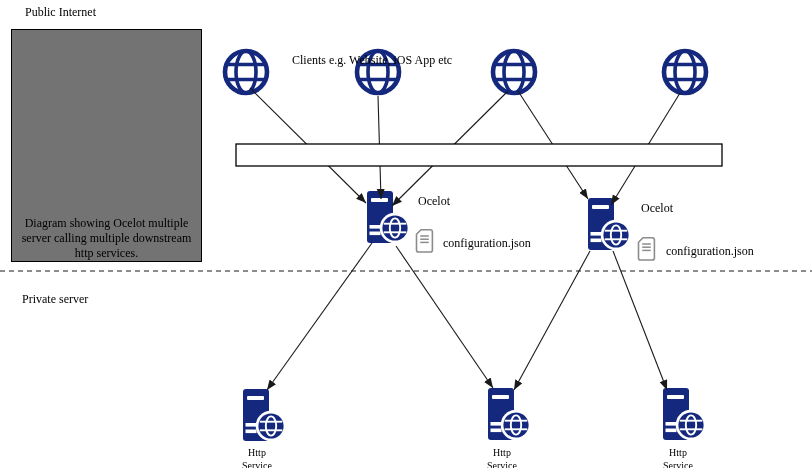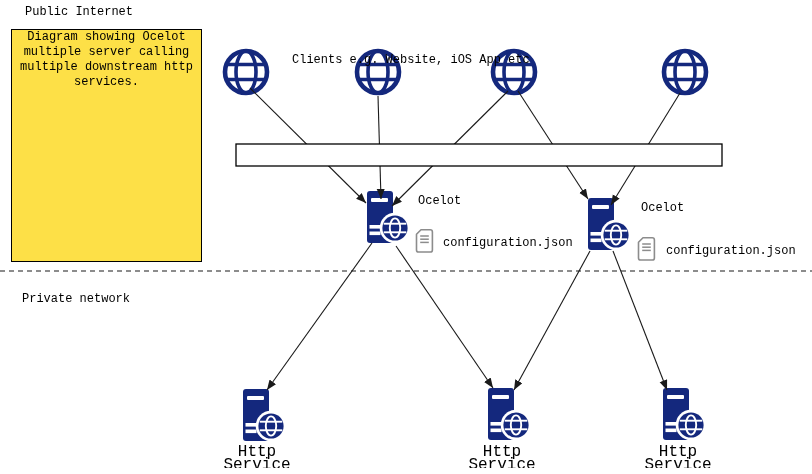--- a/index.html
+++ b/index.html
@@ -1,35 +1,35 @@
 <!DOCTYPE html>
 <html><head>
 <meta charset="utf-8">
 <style>
   html,body{margin:0;padding:0;background:#fff;}
   .canvas{
     position:relative;width:812px;height:468px;background:#ffffff;overflow:hidden;
-    font-family:Liberation Mono, monospace;color:#000;
+    font-family:Liberation Serif, serif;color:#000;
   }
   .canvas svg{position:absolute;left:0;top:0;}
   .lbl{position:absolute;font-size:12px;line-height:14px;white-space:nowrap;}
   .note-box{
     position:absolute;left:11px;top:29px;width:191px;height:233px;
-    border:1.5px solid #000;background:#fde047;box-sizing:border-box;
-    display:flex;align-items:flex-start;justify-content:center;
+    border:1.5px solid #000;background:#737373;box-sizing:border-box;
+    display:flex;align-items:flex-end;justify-content:center;
   }
   .note-box .txt{
     font-size:12px;line-height:15px;text-align:center;padding:0 6px;white-space:normal;
   }
   .lb-label{
     position:absolute;left:236px;top:144px;width:486px;height:22px;
     display:flex;align-items:center;justify-content:center;font-size:12px;
   }
   .svc-label{
-    position:absolute;width:90px;text-align:center;font-size:16px;line-height:13px;
+    position:absolute;width:90px;text-align:center;font-size:10px;line-height:13px;
     white-space:pre-line;
   }
 </style>
 </head>
 <body>
 
 <div class="canvas">
 
   <svg width="812" height="474" viewBox="0 0 812 474">
     <defs>
@@ -104,21 +104,21 @@
 
   <div class="lbl" style="left:292px;top:5px;margin-top:48px;">Clients e.g. Website, iOS App etc</div>
 
 
   <div class="lbl" style="left:418px;top:194px;">Ocelot</div>
   <div class="lbl" style="left:443px;top:236px;">configuration.json</div>
 
   <div class="lbl" style="left:641px;top:201px;">Ocelot</div>
   <div class="lbl" style="left:666px;top:244px;">configuration.json</div>
 
-  <div class="lbl" style="left:22px;top:292px;">Private network</div>
+  <div class="lbl" style="left:22px;top:292px;">Private server</div>
 
   <div class="svc-label" style="left:212px;top:446px;">Http
 Service</div>
   <div class="svc-label" style="left:457px;top:446px;">Http
 Service</div>
   <div class="svc-label" style="left:633px;top:446px;">Http
 Service</div>
 
 </div>
 

